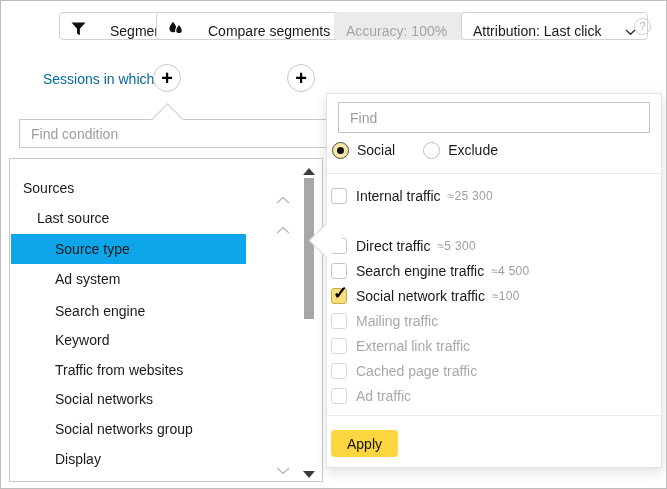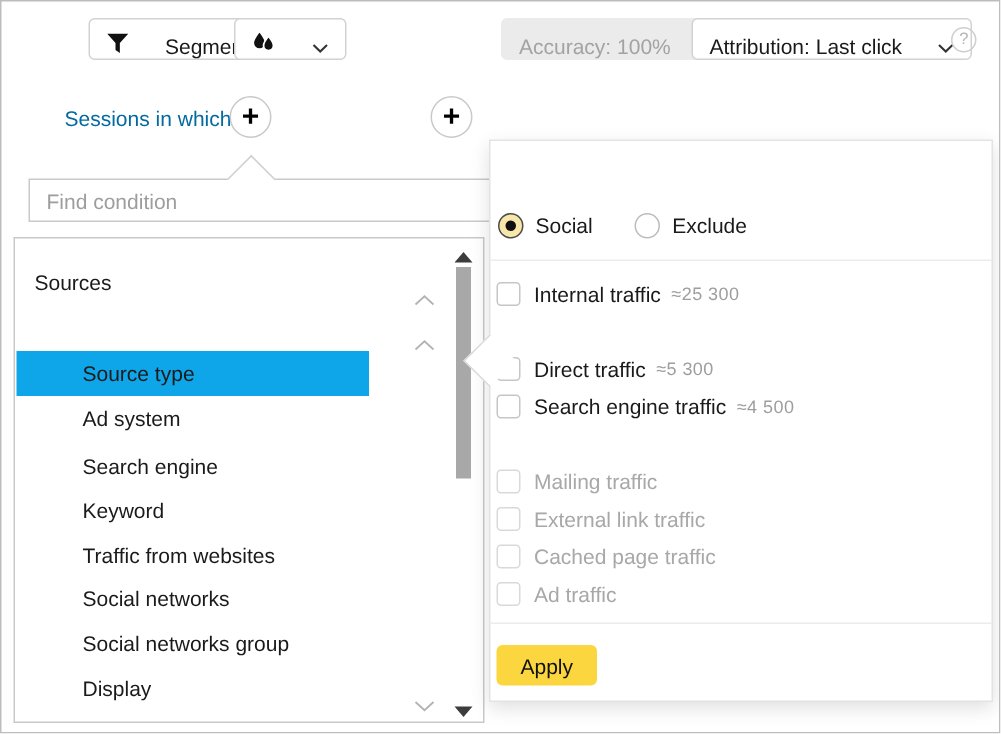--- a/index.html
+++ b/index.html
@@ -119,20 +119,21 @@
     </span>
   </div>
 
   <div class="tb-btn" style="left:155px">
     <span>
       <svg width="16" height="15" viewBox="0 0 16 15">
         <path d="M5 0.8 C5 0.8 1.4 5.2 1.4 7.6 a3.6 3.6 0 0 0 7.2 0 C8.6 5.2 5 0.8 5 0.8 Z" fill="#111"></path>
         <path d="M11 3.2 C11 3.2 7.7 7.2 7.7 9.4 a3.3 3.3 0 0 0 6.6 0 C14.3 7.2 11 3.2 11 3.2 Z" fill="#111" stroke="#fff" stroke-width="1.2"></path>
       </svg>
     </span>
+    <span>Compare segments</span>
     <span class="chev">
       <svg width="11" height="7" viewBox="0 0 11 7">
           <polyline points="1,1 5.5,5.3 10,1" fill="none" stroke="#333" stroke-width="1.4"></polyline>
         </svg>
     </span>
   </div>
 
   <div class="tb-btn disabled" style="left:333px">
     <span>Accuracy: 100%</span>
     <span class="chev">
@@ -163,20 +164,21 @@
   <div class="tree-panel">
     <div class="tree-row lvl0" style="top:14px">
       <span class="tree-label">Sources</span>
       <span class="tree-chev">
         <svg width="14" height="8" viewBox="0 0 14 8">
             <polyline points="1,7 7,1.5 13,7" fill="none" stroke="#b3b3b3" stroke-width="1.2"></polyline>
           </svg>
       </span>
     </div>
     <div class="tree-row lvl1" style="top:44px">
+      <span class="tree-label">Last source</span>
       <span class="tree-chev">
         <svg width="14" height="8" viewBox="0 0 14 8">
             <polyline points="1,7 7,1.5 13,7" fill="none" stroke="#b3b3b3" stroke-width="1.2"></polyline>
           </svg>
       </span>
     </div>
     <div class="tree-row lvl2 selected" style="top:75px">
       <span class="tree-label">Source type</span>
     </div>
     <div class="tree-row lvl2" style="top:105px">
@@ -206,20 +208,21 @@
       </span>
     </div>
     <div class="sb-up"></div>
     <div class="sb-thumb"></div>
     <div class="sb-down"></div>
   </div>
 
   <div class="popup">
     <div class="popup-arrow"></div>
 
+    <input class="find-pop" type="text" placeholder="Find" style="">
 
     <div class="radio-row">
       <span class="radio on"></span>
       <span class="radio-label">Social</span>
       <span class="radio off"></span>
       <span class="radio-label">Exclude</span>
     </div>
 
     <div class="sep" style="top:79px"></div>
 
@@ -231,20 +234,25 @@
     <div class="opt-row" style="top:139px">
       <span class="cb"></span>
       <span class="opt-label">Direct traffic</span>
       <span class="opt-count">≈5 300</span>
     </div>
     <div class="opt-row" style="top:164px">
       <span class="cb"></span>
       <span class="opt-label">Search engine traffic</span>
       <span class="opt-count">≈4 500</span>
     </div>
+    <div class="opt-row" style="top:189px">
+      <span class="cb checked"></span>
+      <span class="opt-label">Social network traffic</span>
+      <span class="opt-count">≈100</span>
+    </div>
     <div class="opt-row disabled" style="top:214px">
       <span class="cb"></span>
       <span class="opt-label">Mailing traffic</span>
     </div>
     <div class="opt-row disabled" style="top:239px">
       <span class="cb"></span>
       <span class="opt-label">External link traffic</span>
     </div>
     <div class="opt-row disabled" style="top:264px">
       <span class="cb"></span>

